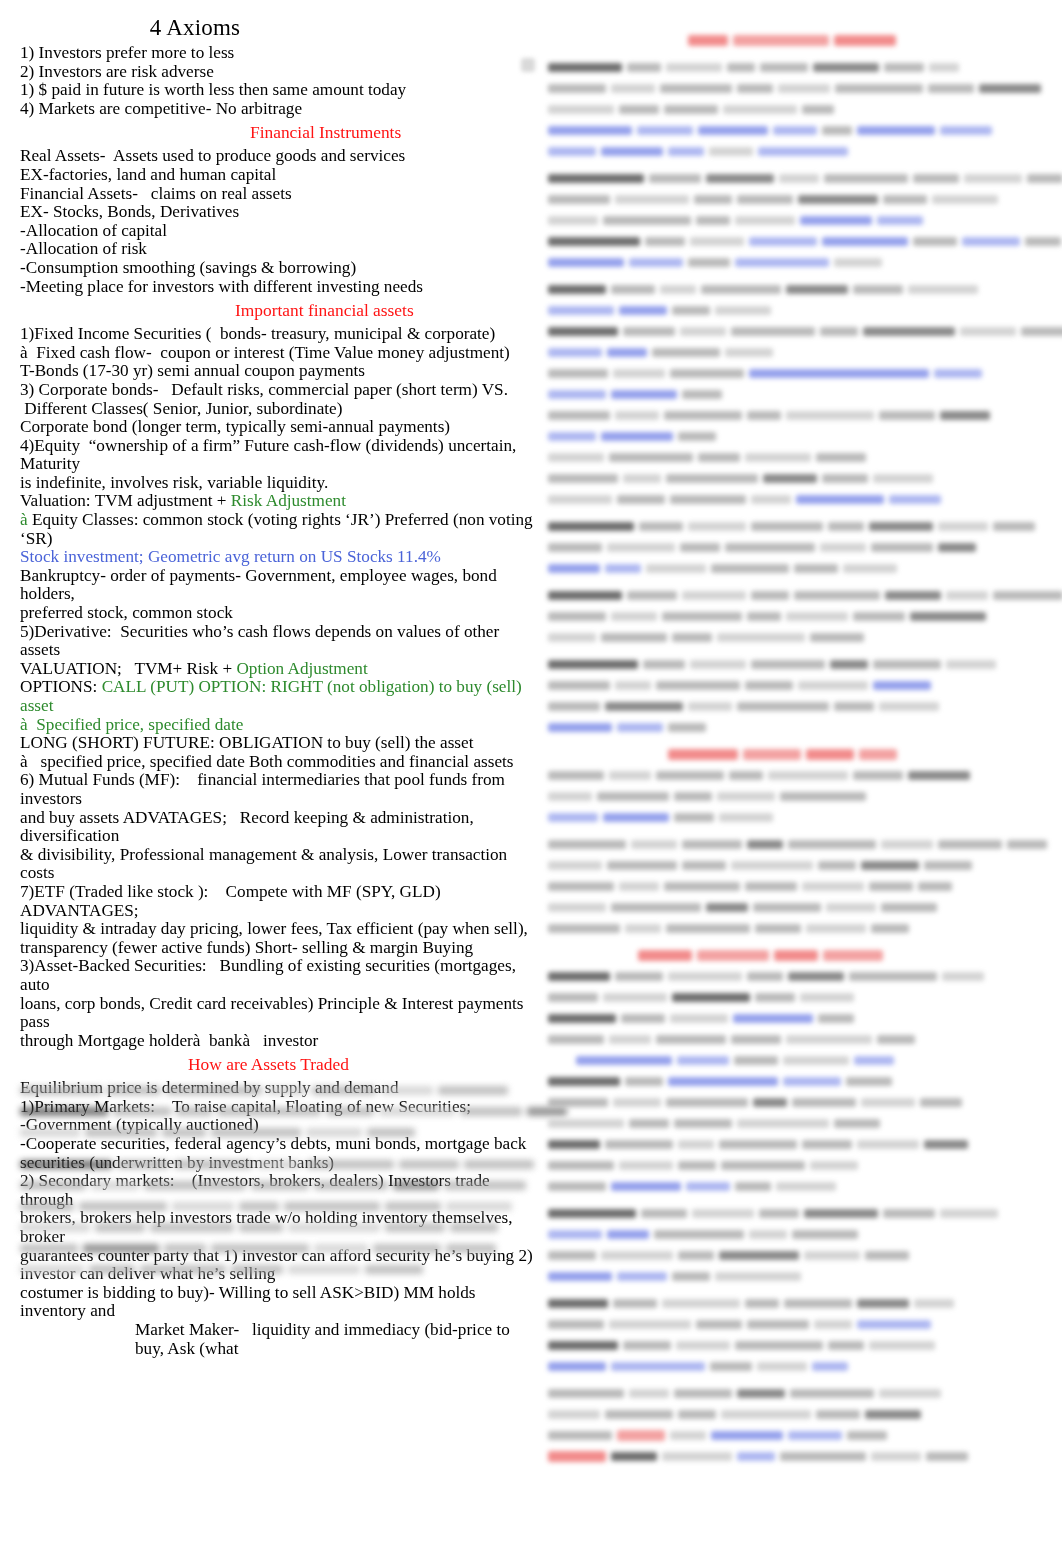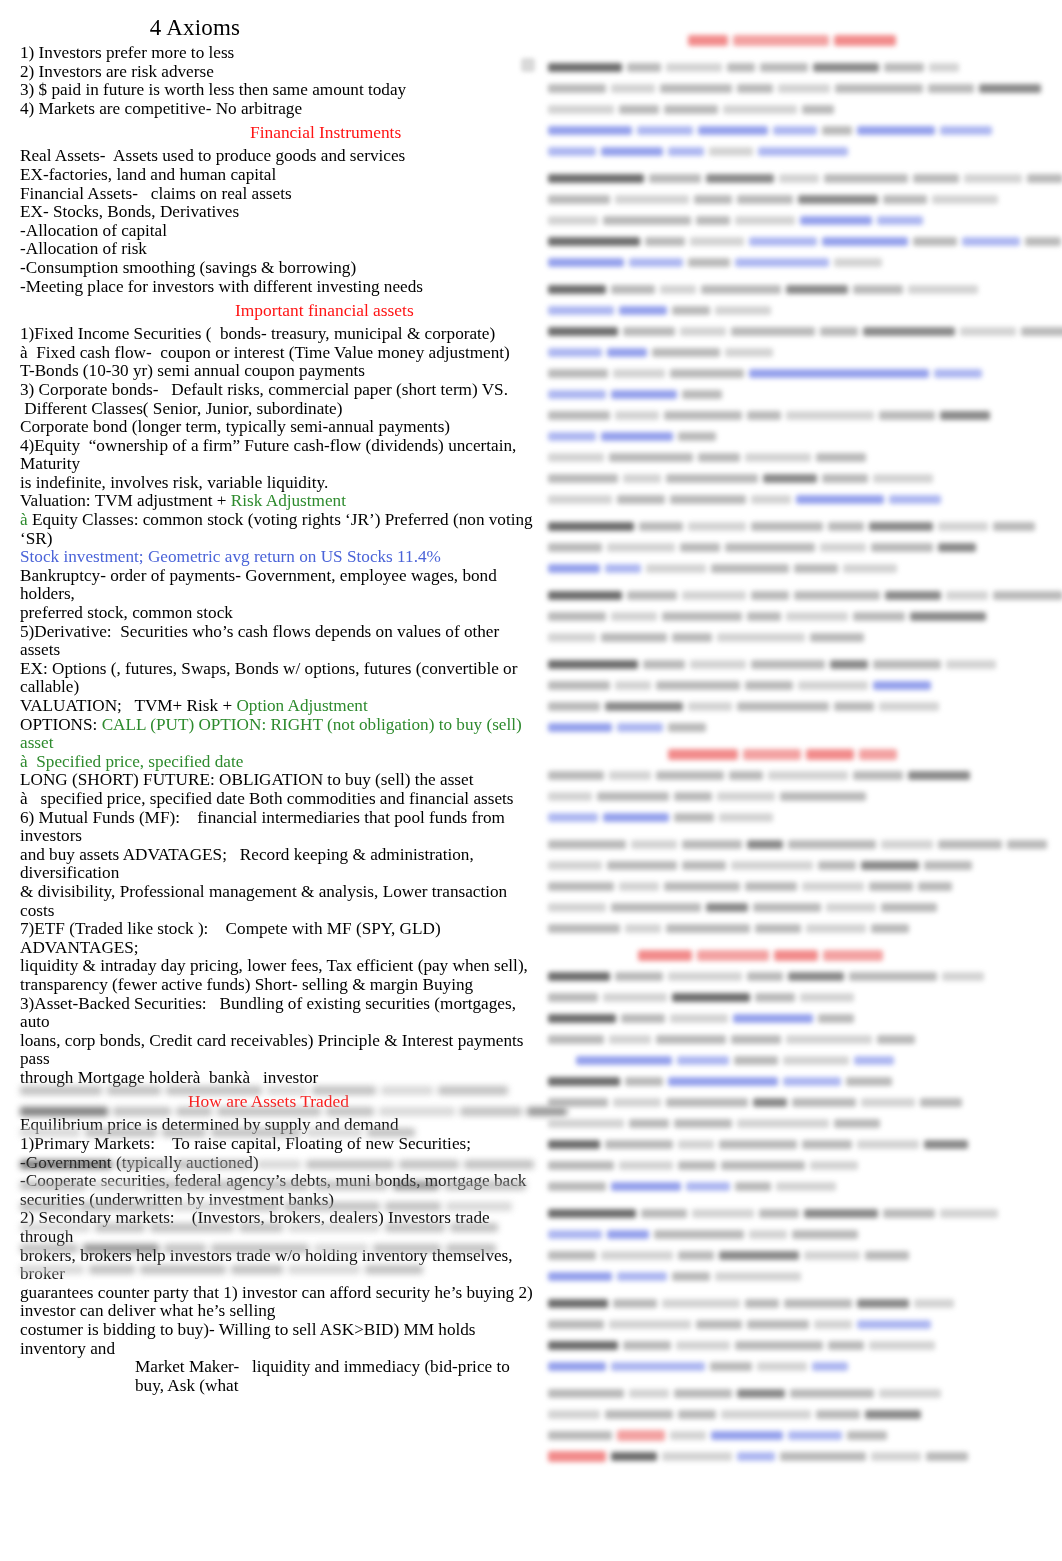--- a/index.html
+++ b/index.html
@@ -126,21 +126,21 @@
 
 <div class="page">
 
   <div class="col-left">
 
     <div class="doc-title">4 Axioms</div>
 
     <div>
       <div class="line">1) Investors prefer more to less</div>
       <div class="line">2) Investors are risk adverse</div>
-      <div class="line">3) $ paid in future is worth less then same amount today</div>
+      <div class="line">1) $ paid in future is worth less then same amount today</div>
       <div class="line">4) Markets are competitive- No arbitrage</div>
     </div>
 
     <div class="heading-red shift-right" style="color: rgb(255, 20, 20);">Financial Instruments</div>
 
     <div>
       <div class="line">Real Assets-  Assets used to produce goods and services</div>
       <div class="line">EX-factories, land and human capital</div>
       <div class="line">Financial Assets-   claims on real assets</div>
       <div class="line">EX- Stocks, Bonds, Derivatives</div>
@@ -148,39 +148,38 @@
       <div class="line">-Allocation of risk</div>
       <div class="line">-Consumption smoothing (savings &amp; borrowing)</div>
       <div class="line">-Meeting place for investors with different investing needs</div>
     </div>
 
     <div class="heading-red shift-mid" style="color: rgb(255, 20, 20);">Important financial assets</div>
 
     <div>
       <div class="line">1)Fixed Income Securities (  bonds- treasury, municipal &amp; corporate)</div>
       <div class="line">à  Fixed cash flow-  coupon or interest (Time Value money adjustment)</div>
-      <div class="line">T-Bonds (10-30 yr) semi annual coupon payments</div>
+      <div class="line">T-Bonds (17-30 yr) semi annual coupon payments</div>
       <div class="line">3) Corporate bonds-   Default risks, commercial paper (short term) VS.</div>
       <div class="line"> Different Classes( Senior, Junior, subordinate)</div>
       <div class="line">Corporate bond (longer term, typically semi-annual payments)</div>
       <div class="line">4)Equity  “ownership of a firm” Future cash-flow (dividends) uncertain, Maturity</div>
       <div class="line">is indefinite, involves risk, variable liquidity.</div>
     </div>
 
     <div class="line"><span>Valuation: TVM adjustment + </span><span class="green" style="color: rgb(45, 138, 45);">Risk Adjustment</span></div>
 
     <div class="line"><span class="green" style="color: rgb(45, 138, 45);">à</span><span> Equity Classes: common stock (voting rights ‘JR’) Preferred (non voting ‘SR)</span></div>
 
     <div class="line blue" style="color: rgb(74, 99, 216);">Stock investment; Geometric avg return on US Stocks 11.4%</div>
 
     <div>
       <div class="line">Bankruptcy- order of payments- Government, employee wages, bond holders,</div>
       <div class="line">preferred stock, common stock</div>
       <div class="line">5)Derivative:  Securities who’s cash flows depends on values of other assets</div>
-      <div class="line">EX: Options (, futures, Swaps, Bonds w/ options, futures (convertible or callable)</div>
     </div>
 
     <div class="line"><span>VALUATION;   TVM+ Risk + </span><span class="green" style="color: rgb(45, 138, 45);">Option Adjustment</span></div>
 
     <div class="line"><span>OPTIONS: </span><span class="green" style="color: rgb(45, 138, 45);">CALL (PUT) OPTION: RIGHT (not obligation) to buy (sell) asset</span></div>
 
     <div class="line green" style="color: rgb(45, 138, 45);">à  Specified price, specified date</div>
 
     <div>
       <div class="line">LONG (SHORT) FUTURE: OBLIGATION to buy (sell) the asset</div>

